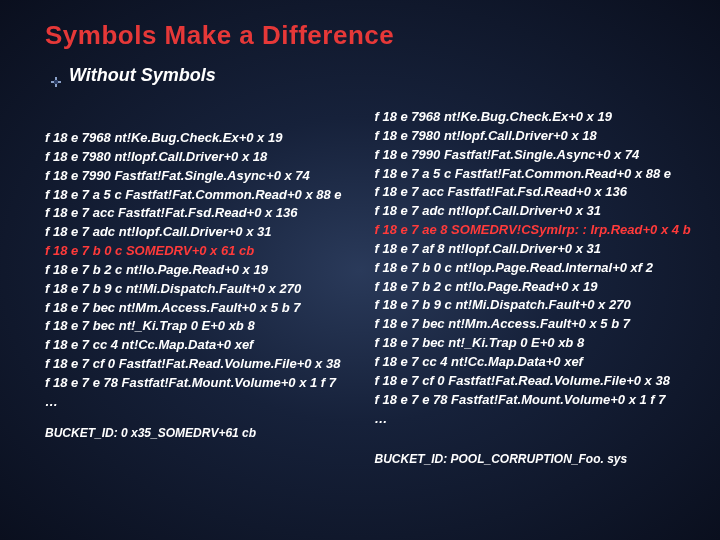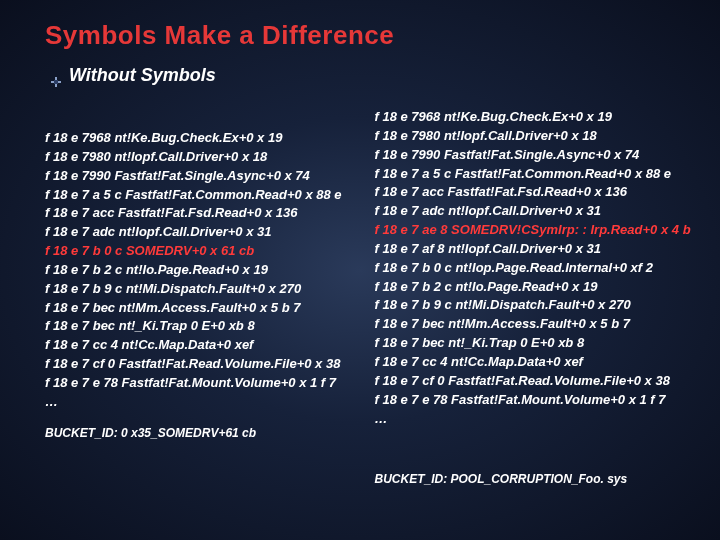--- a/index.html
+++ b/index.html
@@ -83,17 +83,17 @@
           </svg>
         </span>
         <span>Without Symbols</span>
       </div>
       <div class="trace" id="left-trace"><span class="row">f 18 e 7968 nt!Ke.Bug.Check.Ex+0 x 19</span><span class="row">f 18 e 7980 nt!Iopf.Call.Driver+0 x 18</span><span class="row">f 18 e 7990 Fastfat!Fat.Single.Async+0 x 74</span><span class="row">f 18 e 7 a 5 c Fastfat!Fat.Common.Read+0 x 88 e</span><span class="row">f 18 e 7 acc Fastfat!Fat.Fsd.Read+0 x 136</span><span class="row">f 18 e 7 adc nt!Iopf.Call.Driver+0 x 31</span><span class="row highlight">f 18 e 7 b 0 c SOMEDRV+0 x 61 cb</span><span class="row">f 18 e 7 b 2 c nt!Io.Page.Read+0 x 19</span><span class="row">f 18 e 7 b 9 c nt!Mi.Dispatch.Fault+0 x 270</span><span class="row">f 18 e 7 bec nt!Mm.Access.Fault+0 x 5 b 7</span><span class="row">f 18 e 7 bec nt!_Ki.Trap 0 E+0 xb 8</span><span class="row">f 18 e 7 cc 4 nt!Cc.Map.Data+0 xef</span><span class="row">f 18 e 7 cf 0 Fastfat!Fat.Read.Volume.File+0 x 38</span><span class="row">f 18 e 7 e 78 Fastfat!Fat.Mount.Volume+0 x 1 f 7</span><span class="row">…</span></div>
       <div class="bucket">BUCKET_ID:  0 x35_SOMEDRV+61 cb</div>
     </div>
 
     <div class="col">
       <div class="trace" id="right-trace"><span class="row">f 18 e 7968 nt!Ke.Bug.Check.Ex+0 x 19</span><span class="row">f 18 e 7980 nt!Iopf.Call.Driver+0 x 18</span><span class="row">f 18 e 7990 Fastfat!Fat.Single.Async+0 x 74</span><span class="row">f 18 e 7 a 5 c Fastfat!Fat.Common.Read+0 x 88 e</span><span class="row">f 18 e 7 acc Fastfat!Fat.Fsd.Read+0 x 136</span><span class="row">f 18 e 7 adc nt!Iopf.Call.Driver+0 x 31</span><span class="row highlight">f 18 e 7 ae 8 SOMEDRV!CSymIrp: : Irp.Read+0 x 4 b</span><span class="row">f 18 e 7 af 8 nt!Iopf.Call.Driver+0 x 31</span><span class="row">f 18 e 7 b 0 c nt!Iop.Page.Read.Internal+0 xf 2</span><span class="row">f 18 e 7 b 2 c nt!Io.Page.Read+0 x 19</span><span class="row">f 18 e 7 b 9 c nt!Mi.Dispatch.Fault+0 x 270</span><span class="row">f 18 e 7 bec nt!Mm.Access.Fault+0 x 5 b 7</span><span class="row">f 18 e 7 bec nt!_Ki.Trap 0 E+0 xb 8</span><span class="row">f 18 e 7 cc 4 nt!Cc.Map.Data+0 xef</span><span class="row">f 18 e 7 cf 0 Fastfat!Fat.Read.Volume.File+0 x 38</span><span class="row">f 18 e 7 e 78 Fastfat!Fat.Mount.Volume+0 x 1 f 7</span><span class="row">…</span></div>
-      <div class="bucket" style="margin-top:44px">BUCKET_ID: POOL_CORRUPTION_Foo. sys</div>
+      <div class="bucket" style="margin-top:24px">BUCKET_ID: POOL_CORRUPTION_Foo. sys</div>
     </div>
 
   </div>
 </div>
 
 </body></html>

